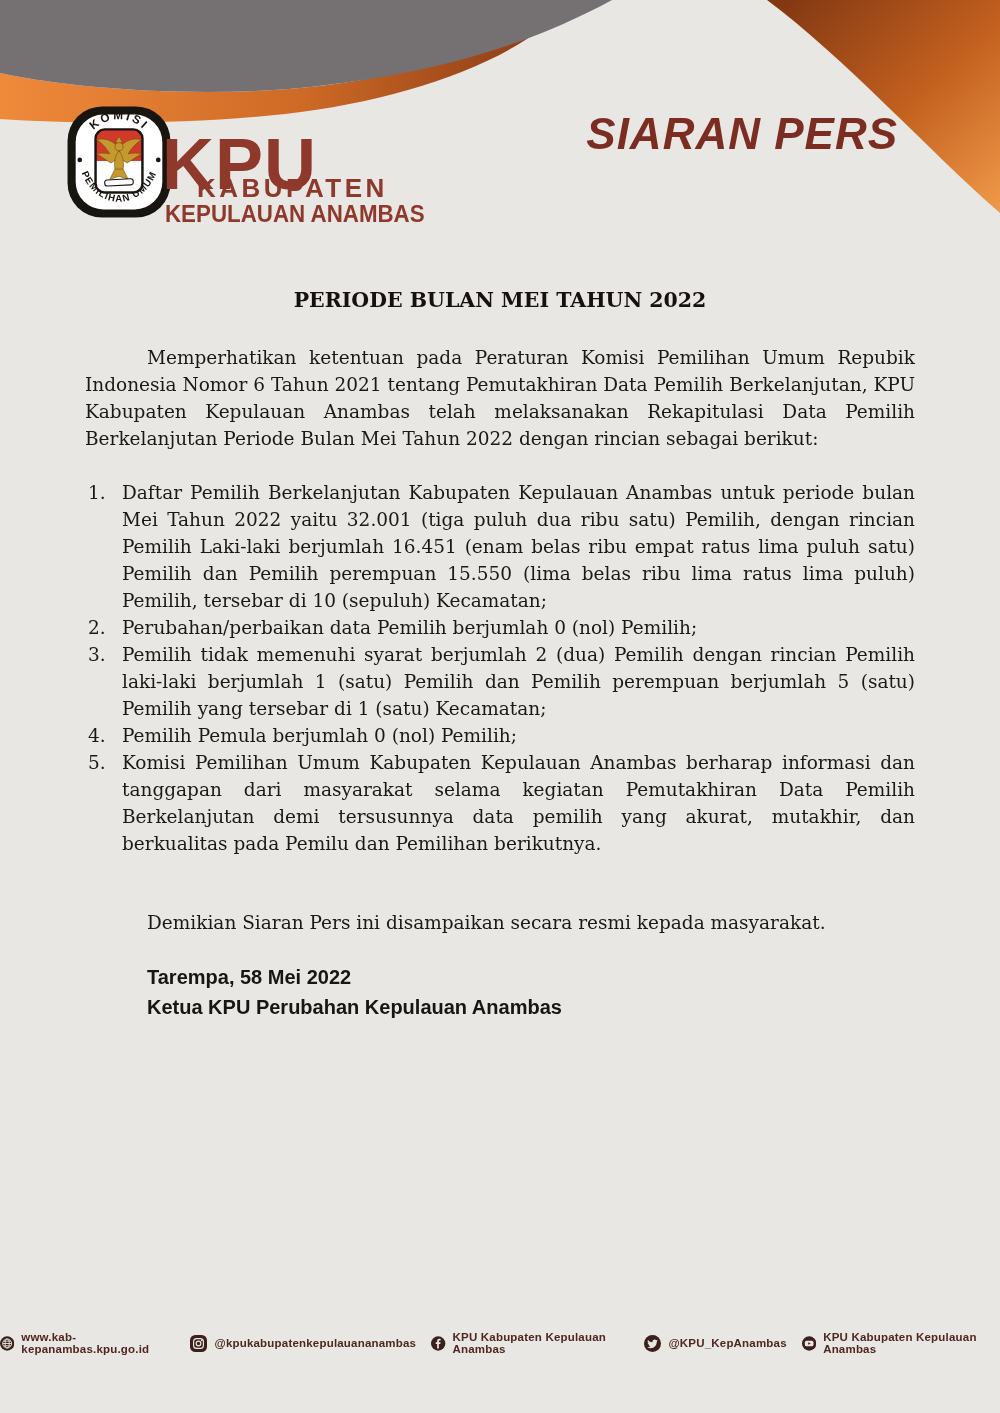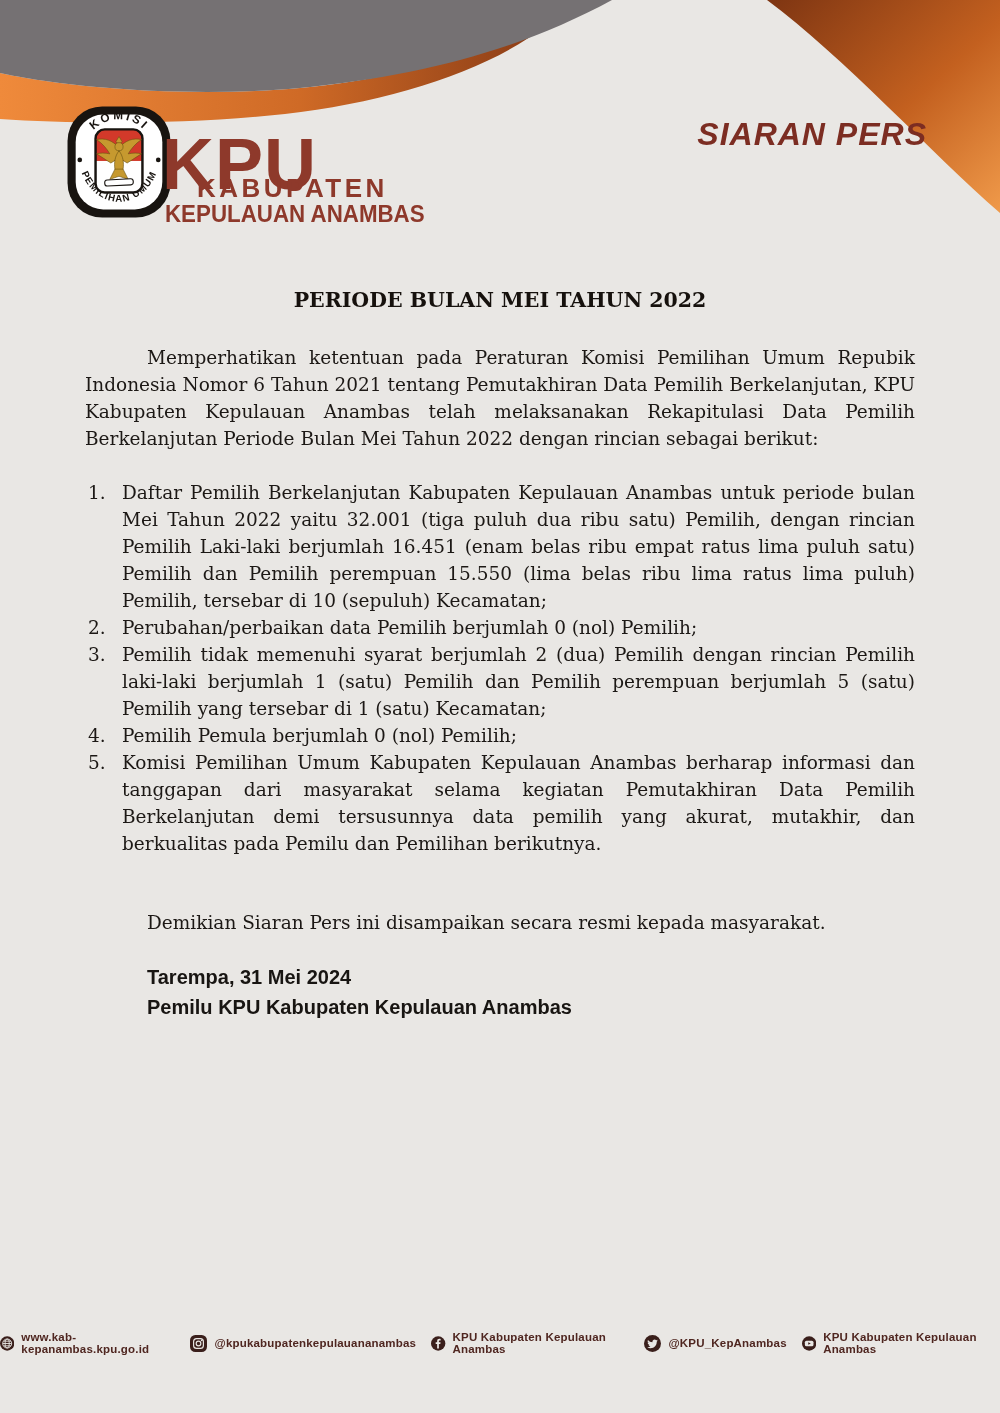--- a/index.html
+++ b/index.html
@@ -24,22 +24,22 @@
     font-size:26px; line-height:26px; font-weight:bold; letter-spacing:3.5px;
     color:#8e392b;
     margin-left:32px;
   }
   .kpu-l2 {
     position:absolute; left:165px; top:202px;
     font-size:23.5px; line-height:24px; font-weight:bold; letter-spacing:0px;
     color:#8e392b; transform:scaleX(.95); transform-origin:left top;
   }
   .banner {
-    position:absolute; right:73px; top:110px;
-    font-size:32px; line-height:48px; font-weight:bold; font-style:italic;
+    position:absolute; right:102px; top:110px;
+    font-size:44px; line-height:48px; font-weight:bold; font-style:italic;
     letter-spacing:1px; color:#7c2d22;
   }
 
   
   .doc-title {
     position:absolute; left:0; top:287px; width:100%;
     text-align:center; font-family:"DejaVu Serif","Liberation Serif",serif;
     font-weight:bold; font-size:20.5px; line-height:27.5px; color:#16110d;
   }
   .doc-body {
@@ -148,22 +148,22 @@
     <p class="intro">Memperhatikan ketentuan pada Peraturan Komisi Pemilihan Umum Repubik Indonesia Nomor 6 Tahun 2021 tentang Pemutakhiran Data Pemilih Berkelanjutan, KPU Kabupaten Kepulauan Anambas telah melaksanakan Rekapitulasi Data Pemilih Berkelanjutan Periode Bulan Mei Tahun 2022 dengan rincian sebagai berikut:</p>
     <ol class="items">
       <li>Daftar Pemilih Berkelanjutan Kabupaten Kepulauan Anambas untuk periode bulan Mei Tahun 2022 yaitu 32.001 (tiga puluh dua ribu satu) Pemilih, dengan rincian Pemilih Laki-laki berjumlah 16.451 (enam belas ribu empat ratus lima puluh satu) Pemilih dan Pemilih perempuan 15.550 (lima belas ribu lima ratus lima puluh) Pemilih, tersebar di 10 (sepuluh) Kecamatan;</li>
       <li>Perubahan/perbaikan data Pemilih berjumlah 0 (nol) Pemilih;</li>
       <li>Pemilih tidak memenuhi syarat berjumlah 2 (dua) Pemilih dengan rincian Pemilih laki-laki berjumlah 1 (satu) Pemilih dan Pemilih perempuan berjumlah 5 (satu) Pemilih yang tersebar di 1 (satu) Kecamatan;</li>
       <li>Pemilih Pemula berjumlah 0 (nol) Pemilih;</li>
       <li>Komisi Pemilihan Umum Kabupaten Kepulauan Anambas berharap informasi dan tanggapan dari masyarakat selama kegiatan Pemutakhiran Data Pemilih Berkelanjutan demi tersusunnya data pemilih yang akurat, mutakhir, dan berkualitas pada Pemilu dan Pemilihan berikutnya.</li>
     </ol>
     <p class="closing">Demikian Siaran Pers ini disampaikan secara resmi kepada masyarakat.</p>
     <div class="signature">
-      <div>Tarempa, 31 Mei 2024</div>
-      <div>Pemilu KPU Kabupaten Kepulauan Anambas</div>
+      <div>Tarempa, 58 Mei 2022</div>
+      <div>Ketua KPU Perubahan Kepulauan Anambas</div>
     </div>
   </div>
 
   <div class="footer">
 
     <div class="f-item">
       <svg class="f-icon" viewBox="0 0 16 16">
         <circle cx="8" cy="8" r="8" fill="#3a1f1b"></circle>
         <circle cx="8" cy="8" r="5" fill="none" stroke="#e9e7e4" stroke-width="1"></circle>
         <ellipse cx="8" cy="8" rx="2.3" ry="5" fill="none" stroke="#e9e7e4" stroke-width="1"></ellipse>

